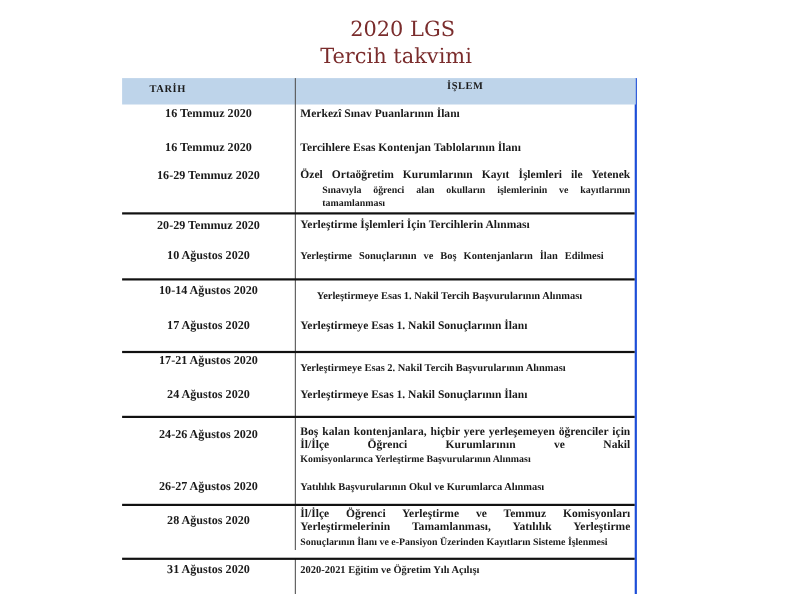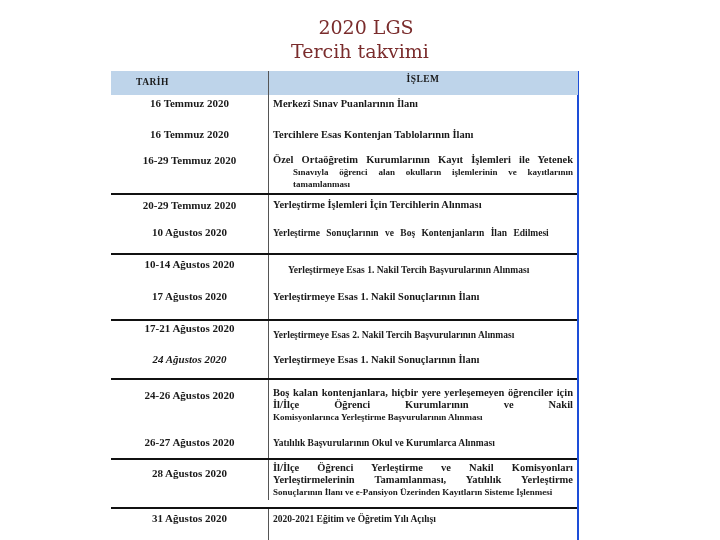--- a/index.html
+++ b/index.html
@@ -133,33 +133,33 @@
 
   <div class="cell-date" style="top:187px;">10-14 Ağustos 2020</div>
   <div class="cell-op sm" style="top:193px;margin-left:15px;">Yerleştirmeye Esas 1. Nakil Tercih Başvurularının Alınması</div>
 
   <div class="cell-date" style="top:219px;">17 Ağustos 2020</div>
   <div class="cell-op" style="top:220px;">Yerleştirmeye Esas 1. Nakil Sonuçlarının İlanı</div>
 
   <div class="cell-date" style="top:251px;">17-21 Ağustos 2020</div>
   <div class="cell-op sm" style="top:258px;">Yerleştirmeye Esas 2. Nakil Tercih Başvurularının Alınması</div>
 
-  <div class="cell-date" style="top:282px;font-style:italic;">24 Ağustos 2020</div>
+  <div class="cell-date" style="top:282px;">24 Ağustos 2020</div>
   <div class="cell-op" style="top:283px;">Yerleştirmeye Esas 1. Nakil Sonuçlarının İlanı</div>
 
   <div class="cell-date" style="top:318px;">24-26 Ağustos 2020</div>
   <div class="cell-op" style="top:316px;">
     <span style="display:block; text-align:justify; text-align-last:justify;">Boş kalan kontenjanlara, hiçbir yere yerleşemeyen öğrenciler için İl/İlçe Öğrenci Kurumlarının ve Nakil</span>
     <span class="small" style="display:block;">Komisyonlarınca Yerleştirme Başvurularının Alınması</span>
   </div>
 
   <div class="cell-date" style="top:365px;">26-27 Ağustos 2020</div>
   <div class="cell-op sm" style="top:366px;">Yatılılık Başvurularının Okul ve Kurumlarca Alınması</div>
 
   <div class="cell-date" style="top:396px;">28 Ağustos 2020</div>
   <div class="cell-op" style="top:391px;">
-    <span style="display:block; text-align:justify; text-align-last:justify;">İl/İlçe Öğrenci Yerleştirme ve Nakil Komisyonları Yerleştirmelerinin Tamamlanması, Yatılılık Yerleştirme</span>
+    <span style="display:block; text-align:justify; text-align-last:justify;">İl/İlçe Öğrenci Yerleştirme ve Temmuz Komisyonları Yerleştirmelerinin Tamamlanması, Yatılılık Yerleştirme</span>
     <span class="small" style="display:block; text-align:justify;">Sonuçlarının İlanı ve e-Pansiyon Üzerinden Kayıtların Sisteme İşlenmesi</span>
   </div>
 
   <div class="cell-date" style="top:441px;">31 Ağustos 2020</div>
   <div class="cell-op sm" style="top:442px;">2020-2021 Eğitim ve Öğretim Yılı Açılışı</div>
 </div>
 
 </body></html>

